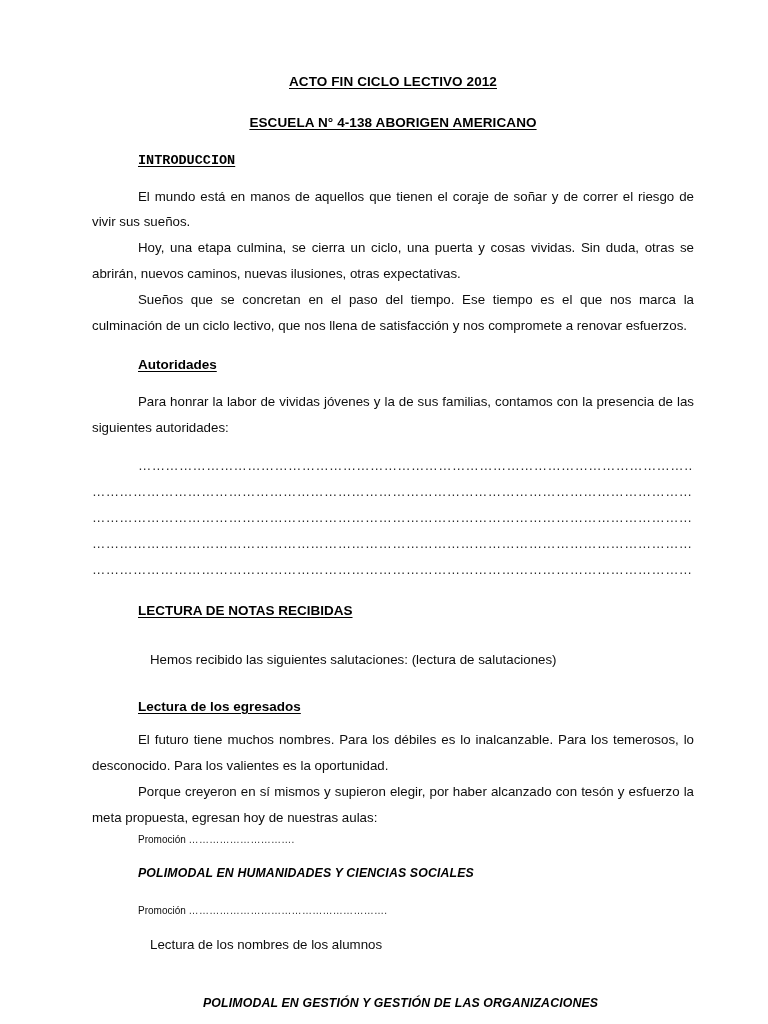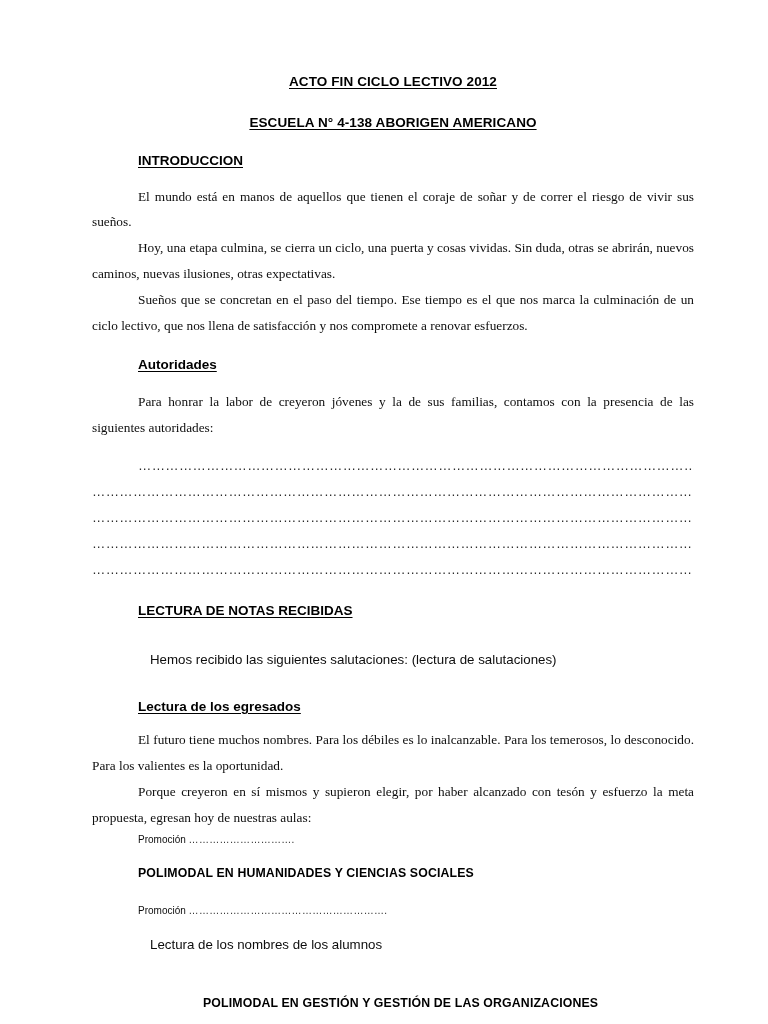--- a/index.html
+++ b/index.html
@@ -55,21 +55,21 @@
 
   
   .para {
     font-size: 13.3px;
     line-height: 1.95;
     margin: 0;
     text-align: justify;
     text-justify: inter-word;
     color: #0d0d0d;
   }
-  .para.indent { text-indent: 46px; font-family: Liberation Serif, serif; }
+  .para.indent { text-indent: 46px; }
 
   .line {
     font-size: 13.3px;
     line-height: 1.95;
     margin: 12px;
     text-align: left;
     color: #0d0d0d;
   }
 
   
@@ -95,20 +95,21 @@
     white-space: nowrap;
   }
   .promo-line .dots {
     letter-spacing: 0.3px;
     color: #2a2a2a;
   }
 
   .polimodal {
     font-size: 12.3px;
     font-weight: bold;
+    font-style: italic;
     letter-spacing: 0.15px;
     margin: 0;
     line-height: 1.3;
   }
   .sp-12 { height: 12px; }
   .sp-14 { height: 14px; }
   .sp-16 { height: 16px; }
   .sp-18 { height: 18px; }
   .sp-20 { height: 20px; }
   .sp-22 { height: 22px; }
@@ -118,37 +119,37 @@
 <body>
 
 <div class="page">
 
   <div class="doc-title title-1"><span class="u">ACTO FIN CICLO LECTIVO 2012</span></div>
 
   <div class="doc-title title-2"><span class="u">ESCUELA N° 4-138 ABORIGEN AMERICANO</span></div>
 
   <div class="sp-22"></div>
 
-  <div class="section-heading" style="padding-left:46px;"><span class="u">INTRODUCCION</span></div>
+  <div class="section-heading" style="padding-left:46px;font-family:Liberation Mono, monospace;"><span class="u">INTRODUCCION</span></div>
 
   <div class="sp-14"></div>
 
   <p class="para indent">El mundo está en manos de aquellos que tienen el coraje de soñar y de correr el riesgo de vivir sus sueños.</p>
 
   <p class="para indent">Hoy, una etapa culmina, se cierra un ciclo, una puerta y cosas vividas. Sin duda, otras se abrirán, nuevos caminos, nuevas ilusiones, otras expectativas.</p>
 
   <p class="para indent">Sueños que se concretan en el paso del tiempo. Ese tiempo es el que nos marca la culminación de un ciclo lectivo, que nos llena de satisfacción y nos compromete a renovar esfuerzos.</p>
 
   <div class="sp-18"></div>
 
   <div class="section-heading" style="padding-left:46px;"><span class="u">Autoridades</span></div>
 
   <div class="sp-16"></div>
 
-  <p class="para indent">Para honrar la labor de creyeron jóvenes y la de sus familias, contamos con la presencia de las siguientes autoridades:</p>
+  <p class="para indent">Para honrar la labor de vividas jóvenes y la de sus familias, contamos con la presencia de las siguientes autoridades:</p>
 
   <div class="sp-12"></div>
 
   <div class="dots-block">
     <div class="dots-row indent">……………………………………………………………………………………………………………</div>
     <div class="dots-row">………………………………………………………………………………………………………………………</div>
     <div class="dots-row">………………………………………………………………………………………………………………………</div>
     <div class="dots-row">………………………………………………………………………………………………………………………</div>
     <div class="dots-row">………………………………………………………………………………………………………………………</div>
   </div>

